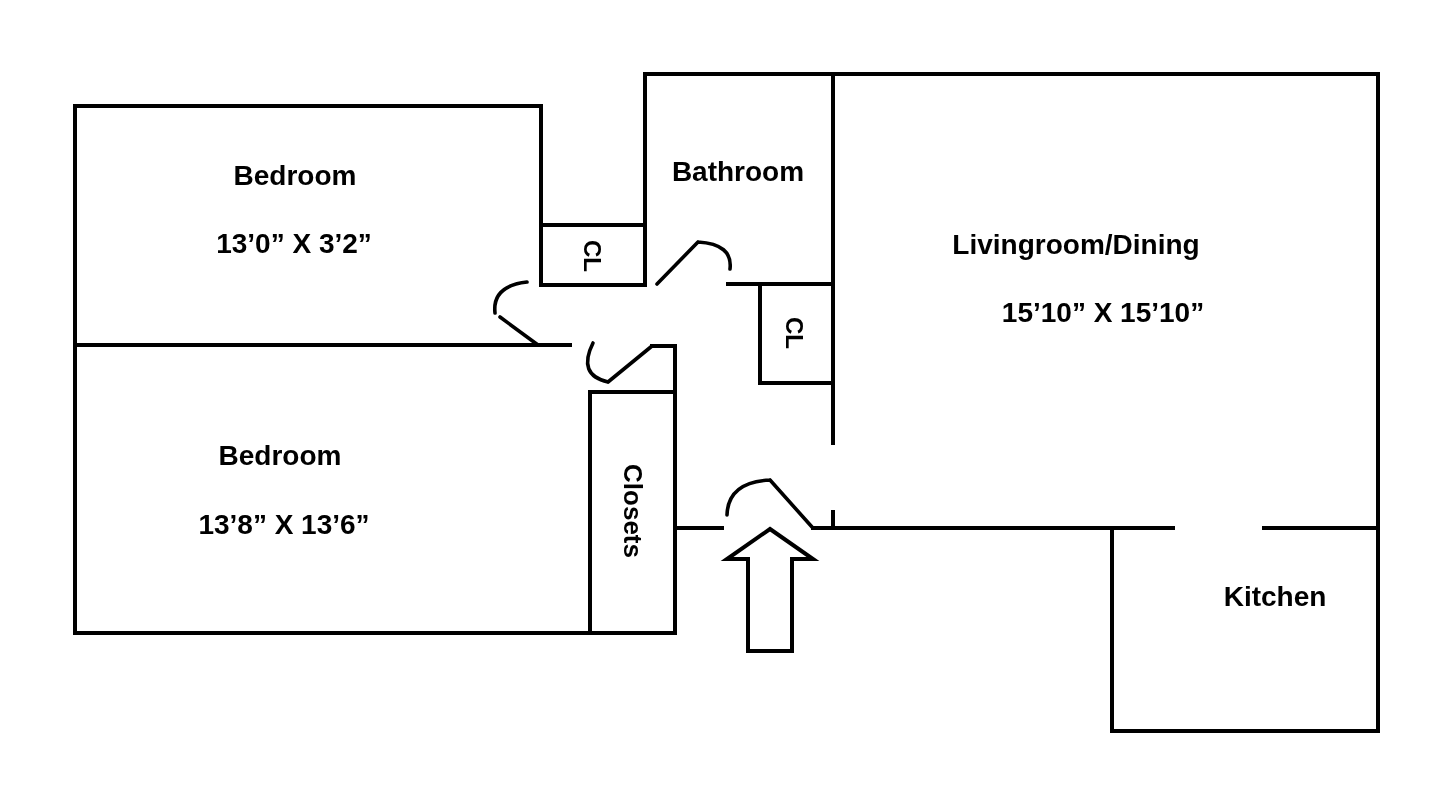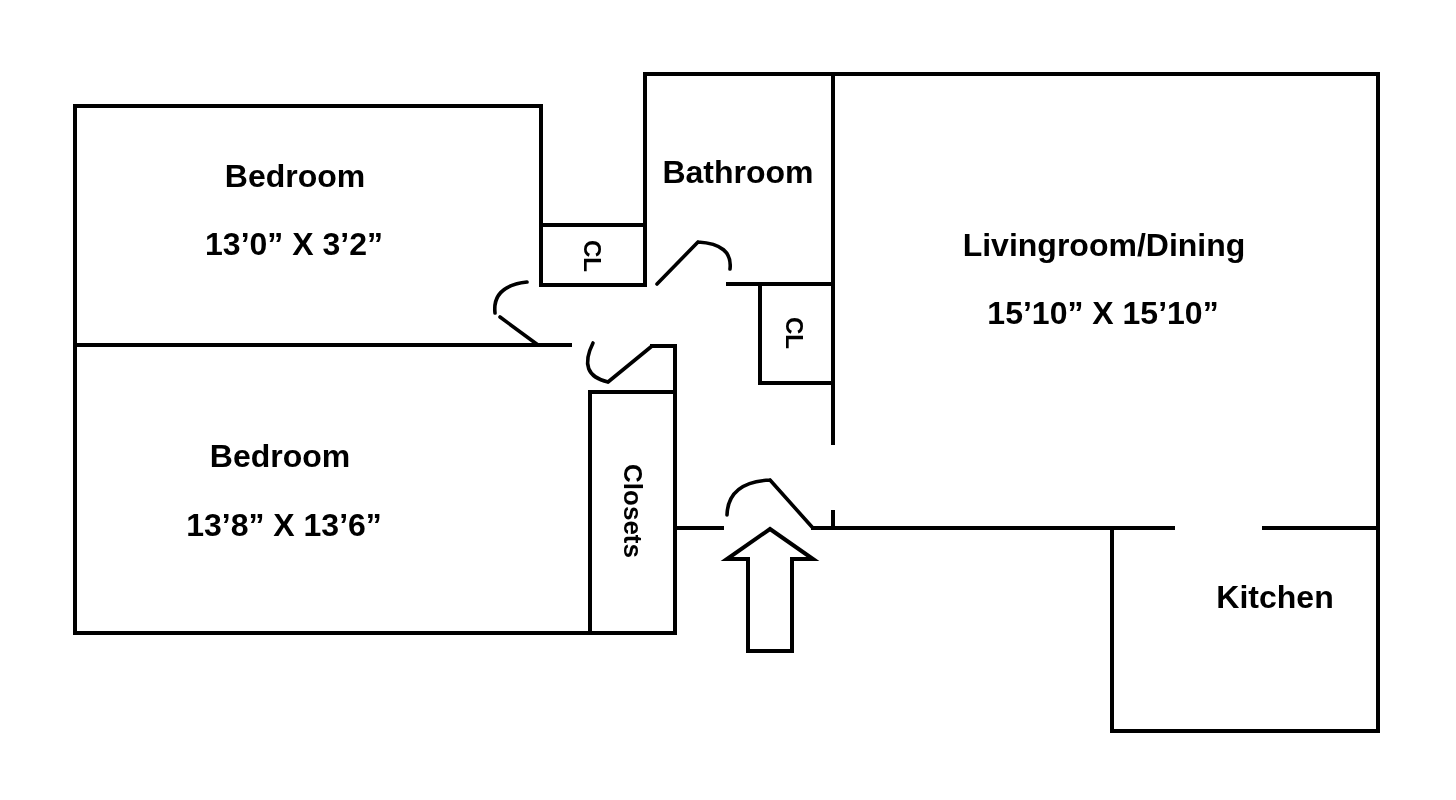--- a/index.html
+++ b/index.html
@@ -38,21 +38,21 @@
   .arrow {
     fill: #ffffff;
     stroke: #000000;
     stroke-width: 4;
     stroke-linejoin: miter;
   }
   .label {
     position: absolute;
     transform: translate(-50%, -50%);
     color: #000000;
-    font-size: 32px;
+    font-size: 28px;
     font-weight: 600;
     white-space: nowrap;
     letter-spacing: 0px;
     line-height: 1;
   }
   .label.rot {
     transform: translate(-50%, -50%) rotate(90deg);
   }
   .label.closets { font-size: 26px; }
   .label.cl { font-size: 24px; }
@@ -92,21 +92,21 @@
     <path class="door" d="M 727 515 Q 728 482 770 480 M 770 480 L 812 527"></path>
 
     <polygon class="arrow" points="770,529 813,559 792,559 792,651 748,651 748,559 727,559"></polygon>
   </svg>
 
   <div class="label" style="left:295px; top:176px;">Bedroom</div>
   <div class="label" style="left:294px; top:244px;">13’0” X 3’2”</div>
 
   <div class="label" style="left:738px; top:172px;text-align:right;">Bathroom</div>
 
-  <div class="label" style="left:1104px; top:245px;">Livingroom/Dining</div>
+  <div class="label" style="left:1076px; top:245px;">Livingroom/Dining</div>
   <div class="label" style="left:1103px; top:313px;">15’10” X 15’10”</div>
 
   <div class="label" style="left:280px; top:456px;">Bedroom</div>
   <div class="label" style="left:284px; top:525px;">13’8” X 13’6”</div>
 
   <div class="label" style="left:1239px; top:597px;margin-left:36px;">Kitchen</div>
 
   <div class="label rot closets" style="left:633px; top:511px;">Closets</div>
 
   <div class="label rot cl" style="left:592px; top:256px;">CL</div>

